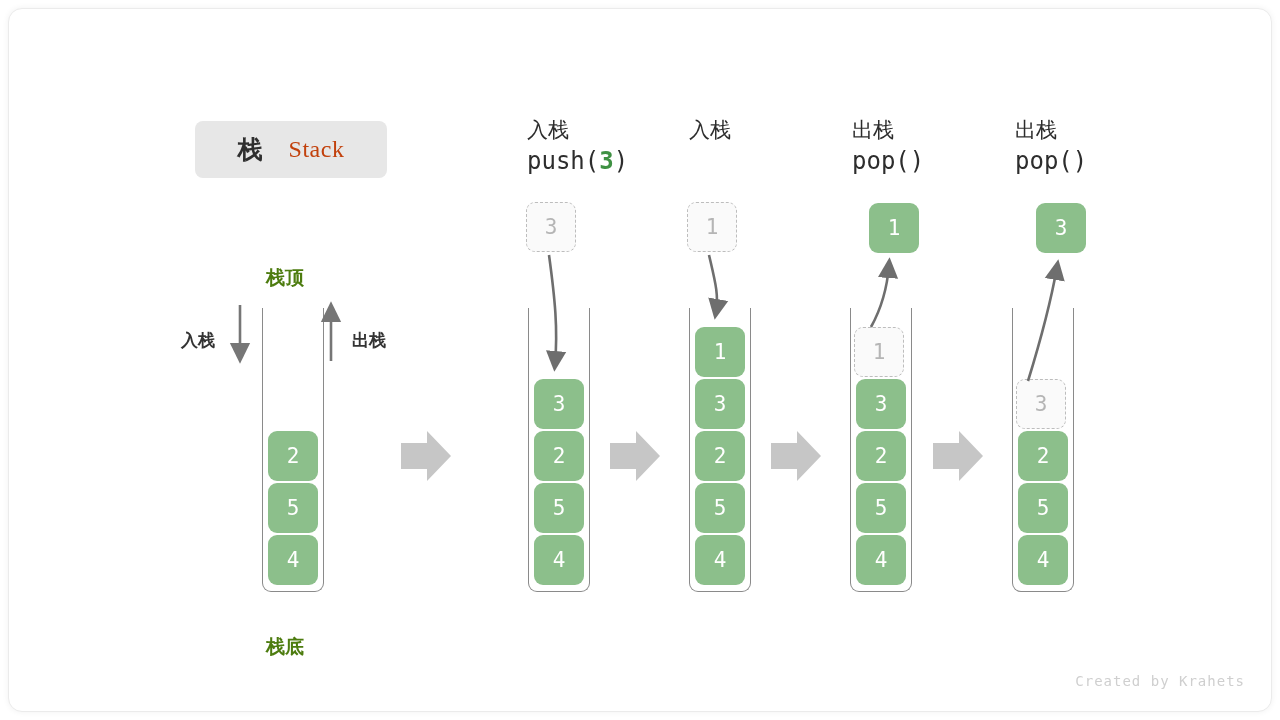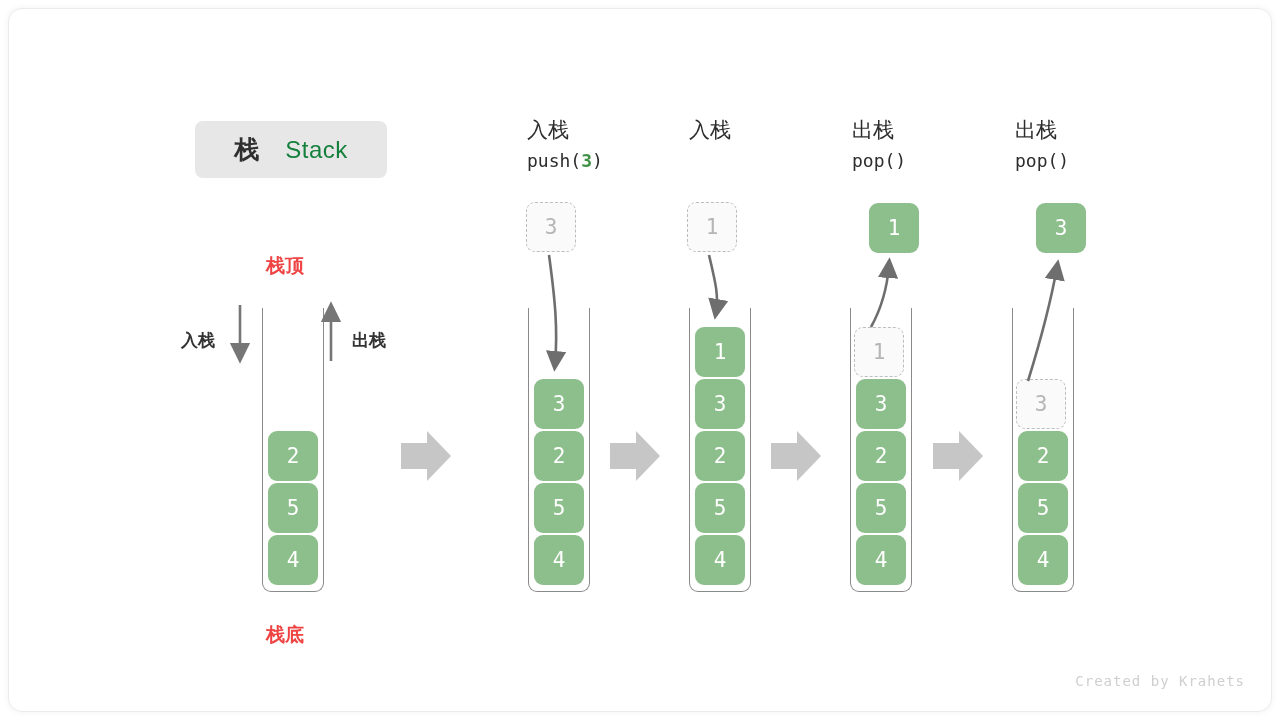--- a/index.html
+++ b/index.html
@@ -39,42 +39,42 @@
     align-items: center;
     justify-content: center;
   }
   .title-chip .t-cn {
     font-size: 25px;
     font-weight: bold;
     color: #2f2f2f;
     letter-spacing: 0px;
   }
   .title-chip .t-en {
-    font-family: Liberation Sans, sans-serif;
+    font-family: Liberation Serif, serif;
     font-size: 24px;
-    color: #15803d;
+    color: #c2410c;
     margin-left: 26px;
     letter-spacing: 0.5px;
   }
 
   
   .col-head {
     position: absolute;
     width: 170px;
     text-align: left;
   }
   .col-head .line-cn {
     font-size: 21px;
     color: #2d2d2d;
     line-height: 30px;
     white-space: nowrap;
   }
   .col-head .line-code {
     font-family: "DejaVu Sans Mono", "Liberation Mono", monospace;
-    font-size: 18px;
+    font-size: 24px;
     color: #2d2d2d;
     line-height: 32px;
     white-space: nowrap;
   }
   .col-head .line-code .arg {
     color: #3f9143;
     font-weight: bold;
   }
 
   
@@ -112,22 +112,23 @@
     background: #fafafa;
     border: 1.6px dashed #bdbdbd;
     color: #b5b5b5;
   }
 
   
   .lbl {
     position: absolute;
     font-size: 19px;
     font-weight: bold;
-    color: #ef4444;
-    white-space: nowrap;
+    color: #4d7c0f;
+    white-space: nowrap;
+    margin-top: 12px;
   }
   .lbl-sm {
     position: absolute;
     font-size: 17px;
     font-weight: bold;
     color: #333333;
     white-space: nowrap;
   }
 
   

